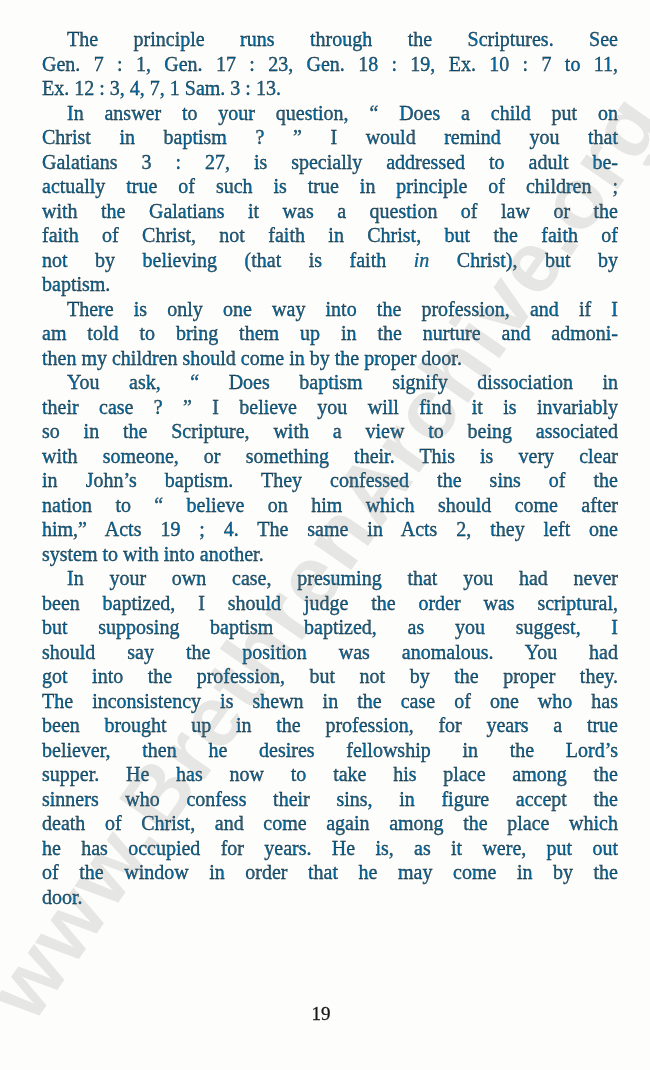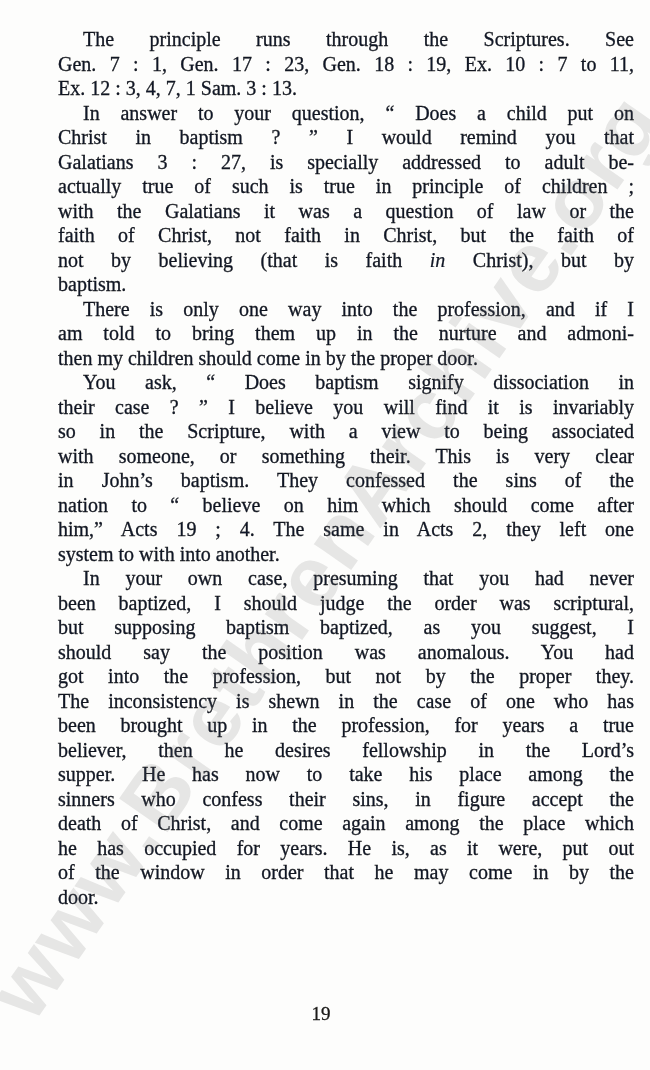--- a/index.html
+++ b/index.html
@@ -19,22 +19,21 @@
     inset: 0;
     background: #fdfdfc;
   }
   .text-column {
     position: absolute;
     left: 42px;
     top: 27px;
     width: 576px;
     font-size: 20px;
     line-height: 24.5px;
-    color: #0f172a;
-    margin-left: 16px;
+    color: #0369a1;
     -webkit-text-stroke: 0.3px #161512;
   }
   .paragraph {
     margin: 0;
     padding: 0;
   }
   .line {
     text-align: justify;
     text-align-last: justify;
     white-space: normal;

